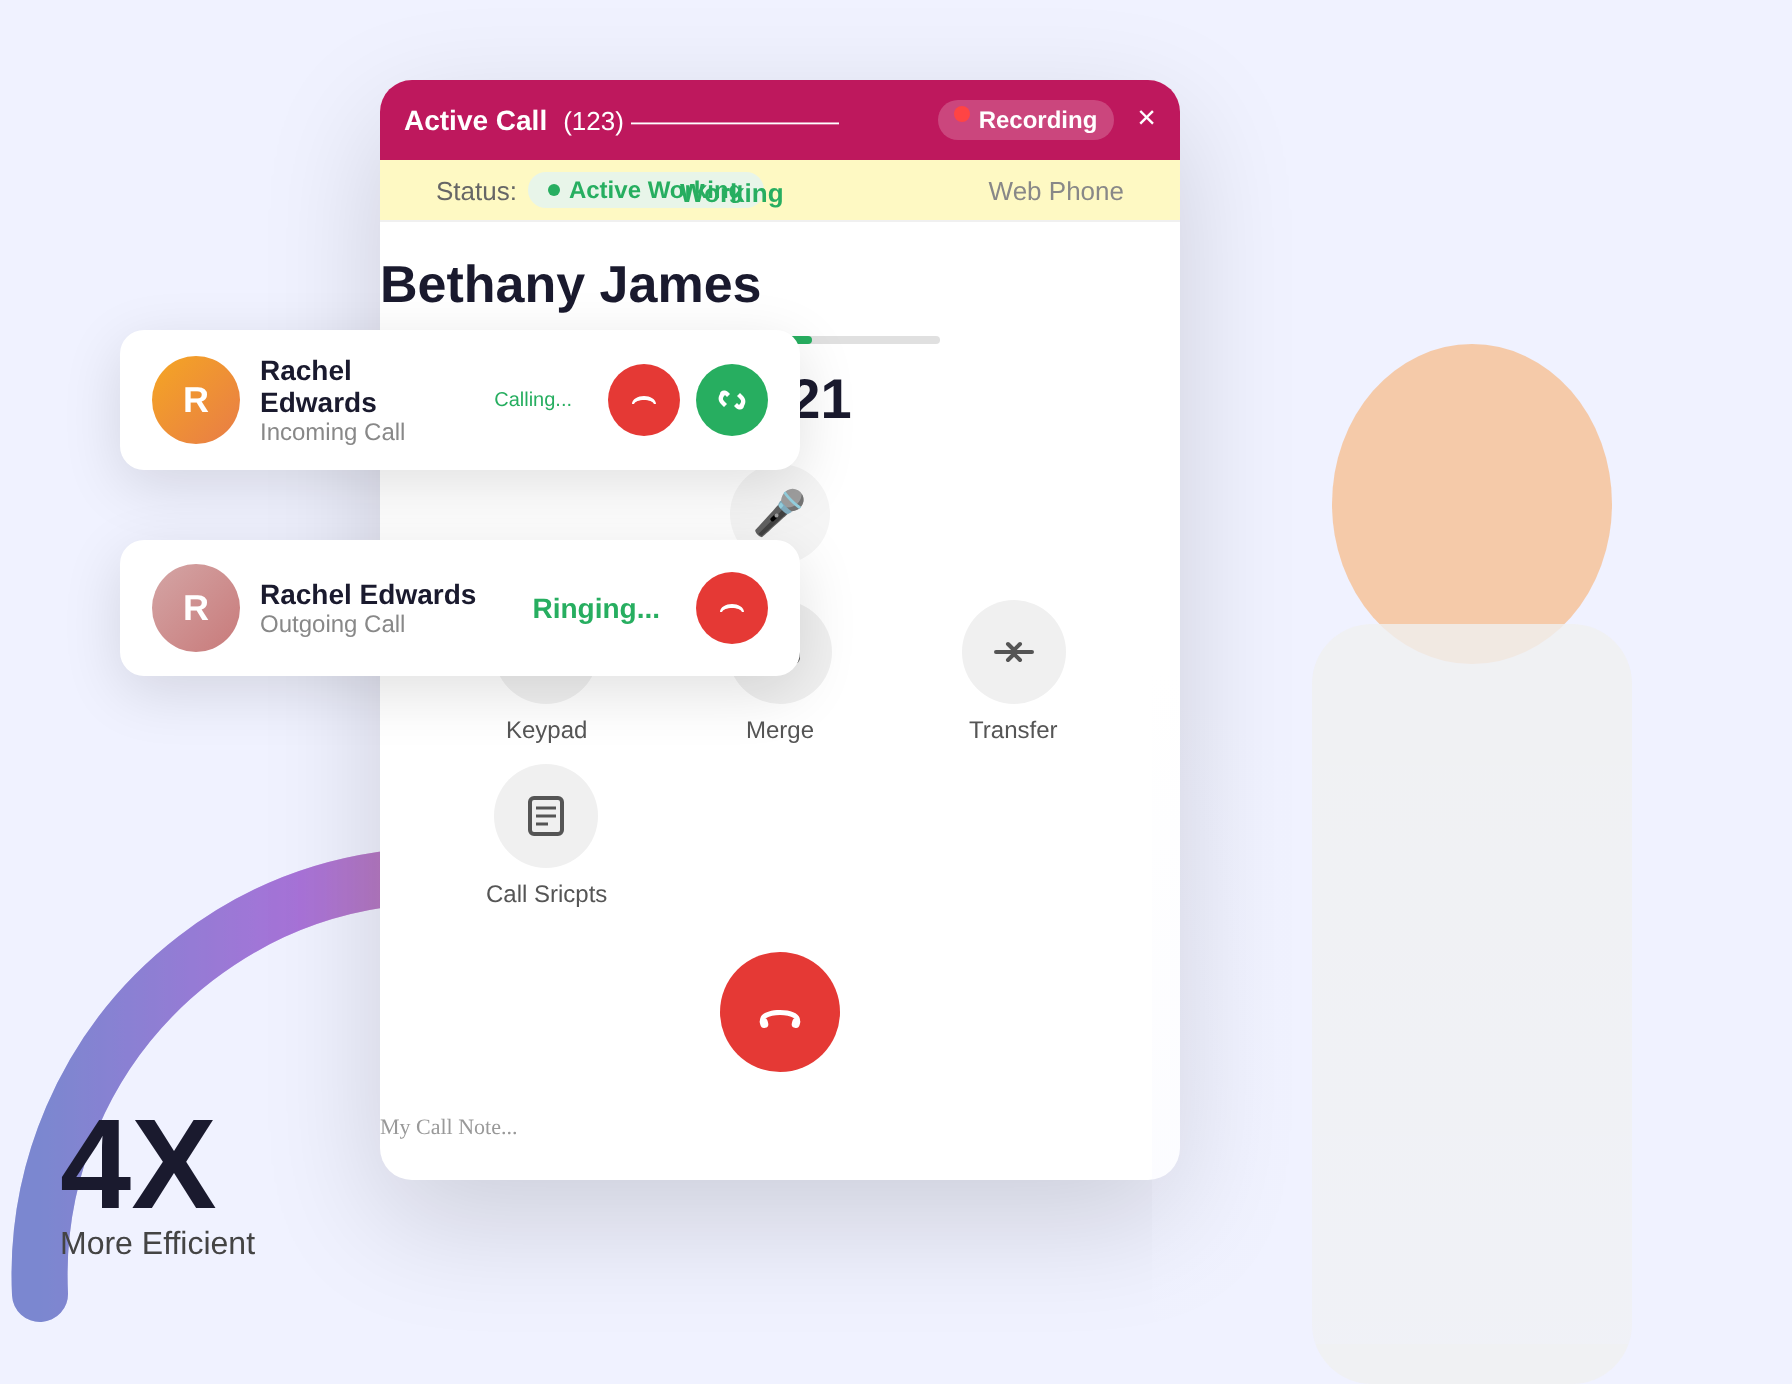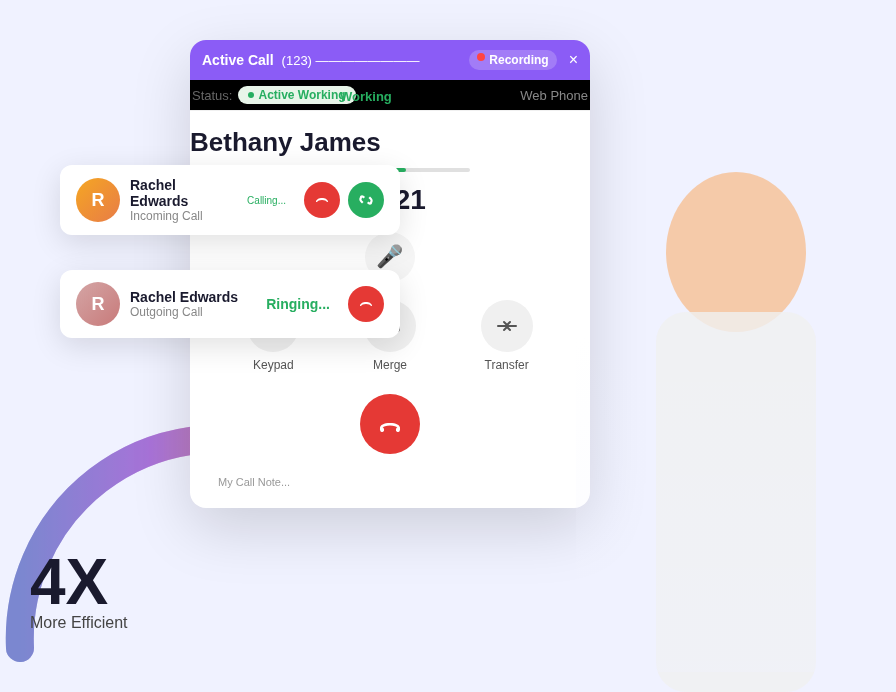--- a/index.html
+++ b/index.html
@@ -39,21 +39,21 @@
       width: 400px;
       background: #fff;
       border-radius: 16px;
       box-shadow: 0 20px 60px rgba(0,0,0,0.15);
       overflow: hidden;
       z-index: 5;
     }
 
     
     .active-call-bar {
-      background: #8b5cf6;
+      background: #be185d;
       display: flex;
       align-items: center;
       padding: 0 12px;
       height: 40px;
       gap: 8px;
     }
     .active-call-label {
       color: #fff;
       font-weight: 700;
       font-size: 14px;
@@ -84,23 +84,23 @@
       font-size: 16px;
       cursor: pointer;
       margin-left: 4px;
     }
 
     
     .status-bar {
       display: flex;
       align-items: center;
       justify-content: space-between;
-      padding: 6px 2px;
+      padding: 6px 28px;
       border-bottom: 1px solid #f0f0f0;
-      background: #000000;
+      background: #fef9c3;
     }
     .status-left {
       display: flex;
       align-items: center;
       gap: 6px;
       font-size: 13px;
       color: #666;
     }
     .status-pill {
       background: #e8f5e9;
@@ -226,21 +226,22 @@
       align-items: center;
       justify-content: center;
       font-size: 24px;
       cursor: pointer;
       color: #fff;
       border: none;
     }
 
     
     .call-notes {
-      padding: 8px 28px 16px;
+      padding: 8px 0 16px;
+      font-family: Liberation Serif, serif;
     }
     .notes-label {
       font-size: 11px;
       color: #999;
       margin-bottom: 4px;
     }
 
     
     .incoming-card, .outgoing-card {
       position: absolute;
@@ -456,20 +457,31 @@
     </div>
     <div class="action-btn">
       <div class="action-circle">
         <svg width="26" height="26" viewBox="0 0 26 26" fill="none">
           <path d="M4 13 L14 13 M14 13 L10 9 M14 13 L10 17" stroke="#555" stroke-width="2" stroke-linecap="round"></path>
           <path d="M22 13 L12 13 M12 13 L16 9 M12 13 L16 17" stroke="#555" stroke-width="2" stroke-linecap="round"></path>
         </svg>
       </div>
       <span class="action-label">Transfer</span>
     </div>
+    <div class="action-btn">
+      <div class="action-circle">
+        <svg width="26" height="26" viewBox="0 0 26 26" fill="none">
+          <rect x="5" y="4" width="16" height="18" rx="2" stroke="#555" stroke-width="2" fill="none"></rect>
+          <line x1="8" y1="9" x2="18" y2="9" stroke="#555" stroke-width="1.5"></line>
+          <line x1="8" y1="13" x2="18" y2="13" stroke="#555" stroke-width="1.5"></line>
+          <line x1="8" y1="17" x2="14" y2="17" stroke="#555" stroke-width="1.5"></line>
+        </svg>
+      </div>
+      <span class="action-label">Call Sricpts</span>
+    </div>
   </div>
 
   <div class="end-call-row">
     <button class="end-call-btn">
       <svg width="28" height="28" viewBox="0 0 28 28" fill="white">
         <path d="M4 18 C4 15 8 13 14 13 C20 13 24 15 24 18 L22 18 C21 16.5 17.5 15.5 14 15.5 C10.5 15.5 7 16.5 6 18 Z" fill="white"></path>
         <rect x="4" y="17" width="4" height="5" rx="2" fill="white" transform="rotate(-15 6 19.5)"></rect>
         <rect x="20" y="17" width="4" height="5" rx="2" fill="white" transform="rotate(15 22 19.5)"></rect>
       </svg>
     </button>

